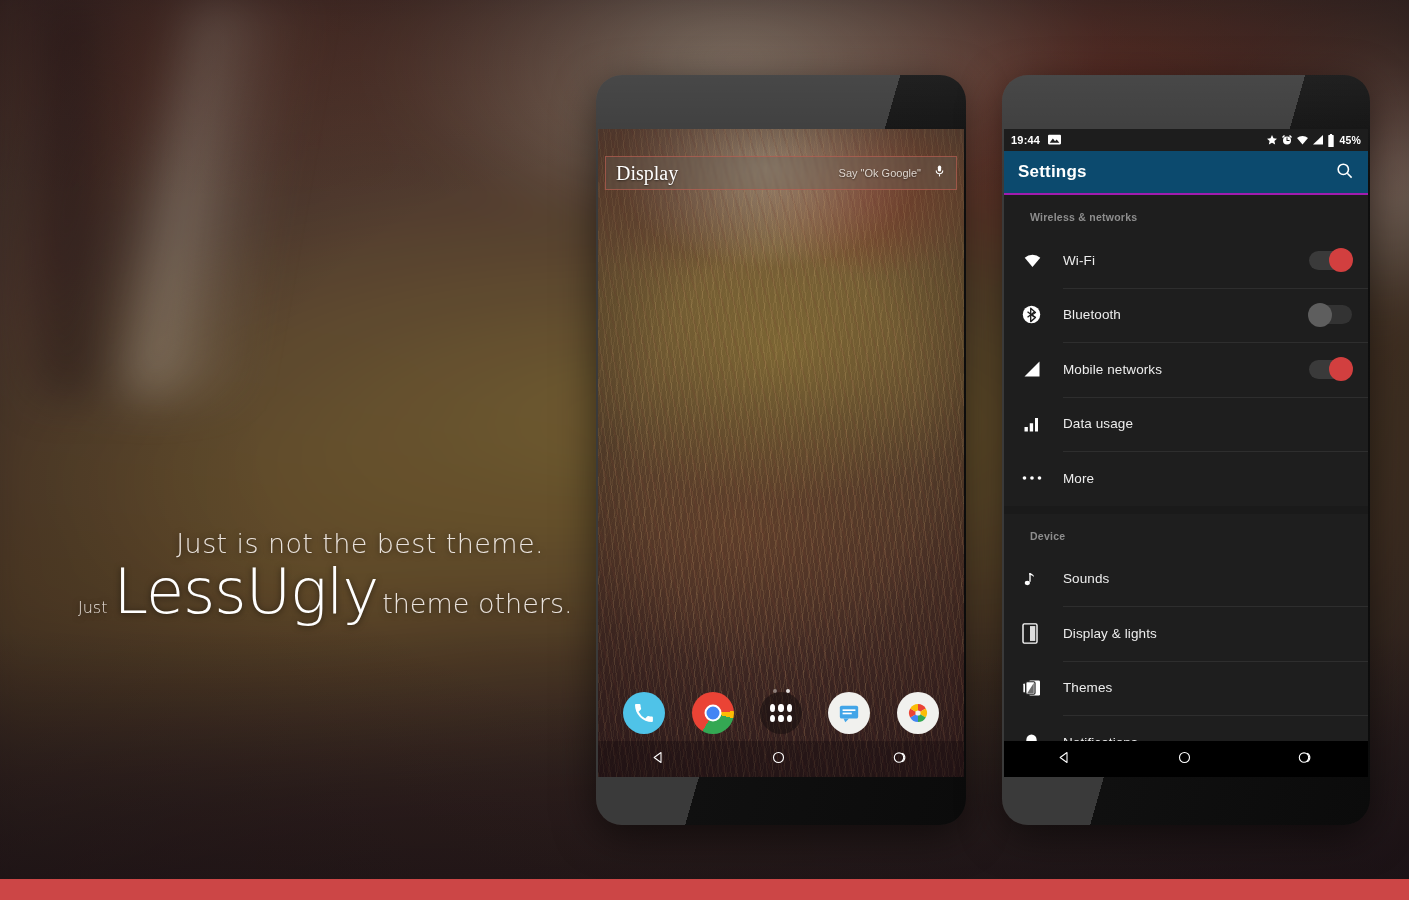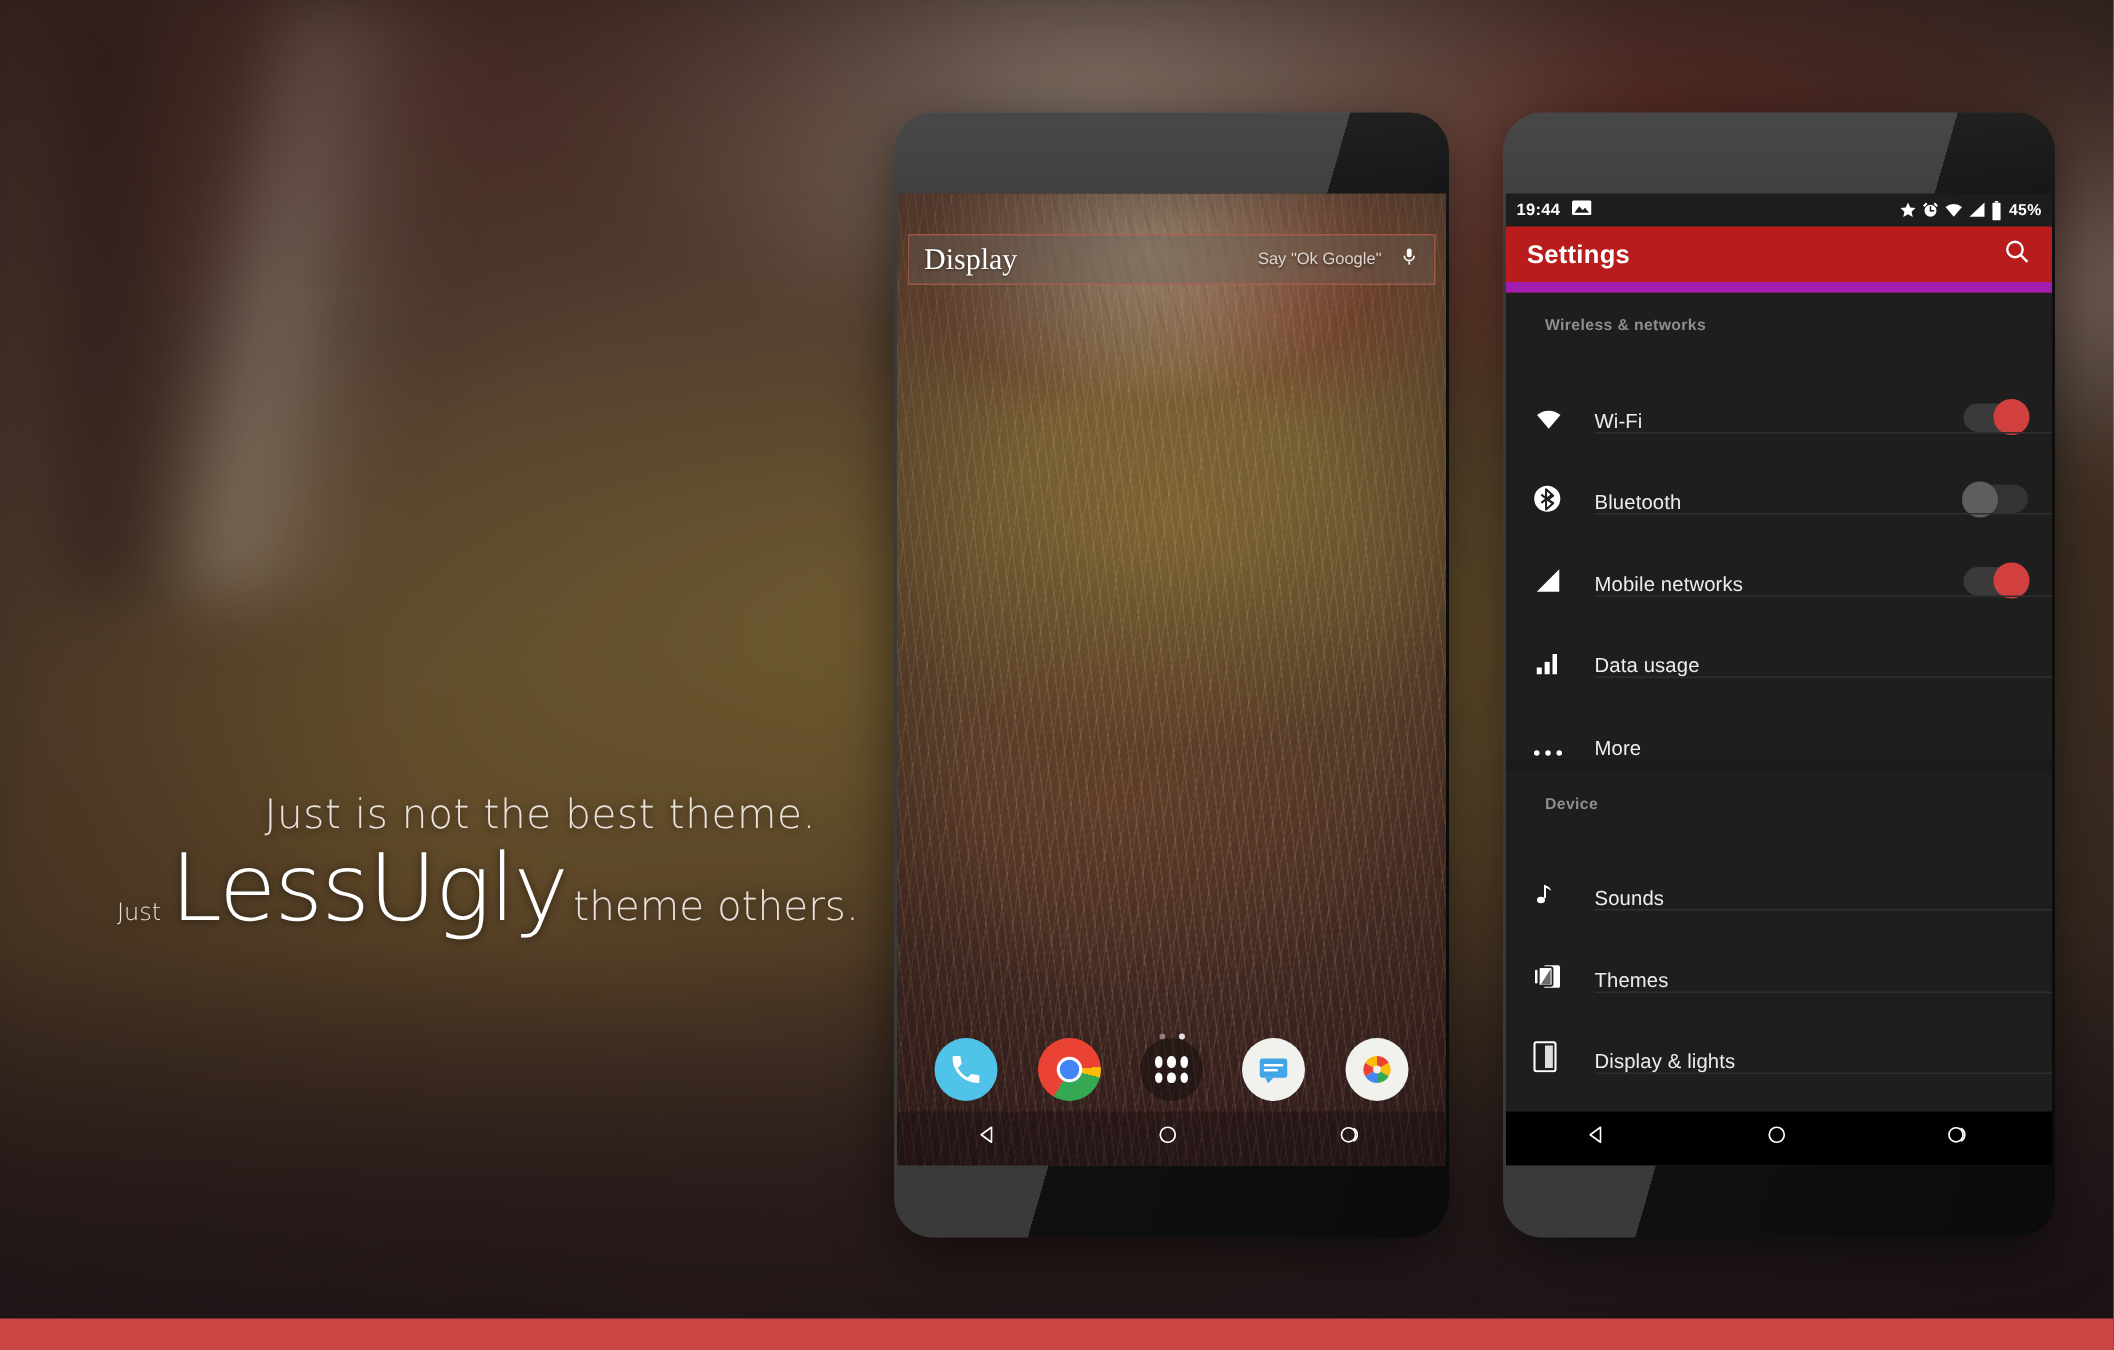--- a/index.html
+++ b/index.html
@@ -132,32 +132,32 @@
   .navbar {
     position:absolute; left:0; right:0; bottom:0; height:36px;
     display:flex; align-items:center; justify-content:space-around;
   }
   .nav-dark { background:#000; }
   .nav-trans { background:rgba(14,8,10,.30); }
 
   
   #settings-screen { background:#1e1e1e; }
   #settings-appbar {
-    height:44px; background:#b91c1c; display:flex; align-items:center;
-    padding:0 14px; border-bottom:7px solid #a21caf;
+    height:44px; background:#0c4a6e; display:flex; align-items:center;
+    padding:0 14px; border-bottom:2px solid #a21caf;
   }
   #settings-title { color:#fff; font-size:17px; font-weight:bold; letter-spacing:.2px; }
   #search-btn { margin-left:auto; cursor:pointer; }
   .sect-header {
     color:#8e8e8e; font-size:10.5px; font-weight:bold;
     padding:16px 0 10px 26px; letter-spacing:.25px;
   }
   .sect-gap { height:8px; background:#1a1a1a; }
   .srow {
-    height:54.5px; display:flex; align-items:flex-end; position:relative;
+    height:54.5px; display:flex; align-items:center; position:relative;
     padding-left:18px; padding-right:16px;
   }
   .srow + .srow::before {
     content:""; position:absolute; left:59px; right:0; top:0; height:1px; background:#2e2e2e;
   }
   .srow-icon { width:41px; flex-shrink:0; display:flex; align-items:center; }
   .srow-label { color:#ededed; font-size:13.5px; letter-spacing:.1px; }
   .toggle { margin-left:auto; width:43px; height:19px; border-radius:10px; position:relative; }
   .toggle .track { position:absolute; inset:0; border-radius:10px; background:#3a3a3a; }
   .toggle .thumb { position:absolute; top:-2.5px; width:24px; height:24px; border-radius:50%; }
@@ -410,42 +410,42 @@
             <path d="M11 3h2v13h-2z"></path>
             <path d="M11 3c4 1 7 3 7 6-1.5-2-4-3-7-3.5z"></path>
             <ellipse cx="8" cy="18" rx="4" ry="3.2"></ellipse>
           </svg>
       </span>
       <span class="srow-label">Sounds</span>
     </div>
 
     <div class="srow">
       <span class="srow-icon">
+        <svg width="16" height="21" viewBox="0 0 18 24" fill="none">
+            <rect x="1" y="1" width="16" height="22" rx="1.5" stroke="#fff" stroke-width="1.6"></rect>
+            <path d="M9 3.5h6v17H9z" fill="#fff" opacity=".85"></path>
+          </svg>
+      </span>
+      <span class="srow-label">Display &amp; lights</span>
+    </div>
+
+    <div class="srow">
+      <span class="srow-icon">
         <svg width="21" height="20" viewBox="0 0 24 24" fill="none">
           <rect x="8" y="3" width="13" height="18" rx="1.5" fill="#fff"></rect>
           <rect x="4" y="4.5" width="11" height="15" rx="1.5" fill="#fff" stroke="#1e1e1e" stroke-width="1.4"></rect>
           <path d="M5.5 18.5L13.5 6v12.5z" fill="#6b6b6b"></path>
           <rect x="1" y="6.5" width="2" height="11" rx="1" fill="#fff"></rect>
         </svg>
       </span>
       <span class="srow-label">Themes</span>
     </div>
 
     <div class="srow">
       <span class="srow-icon">
-        <svg width="16" height="21" viewBox="0 0 18 24" fill="none">
-            <rect x="1" y="1" width="16" height="22" rx="1.5" stroke="#fff" stroke-width="1.6"></rect>
-            <path d="M9 3.5h6v17H9z" fill="#fff" opacity=".85"></path>
-          </svg>
-      </span>
-      <span class="srow-label">Display &amp; lights</span>
-    </div>
-
-    <div class="srow">
-      <span class="srow-icon">
         <svg width="19" height="19" viewBox="0 0 24 24" fill="#fff">
             <path d="M12 2a6.5 6.5 0 00-6.5 6.5c0 5-2.5 6.5-2.5 6.5h18s-2.5-1.5-2.5-6.5A6.5 6.5 0 0012 2z"></path>
             <rect x="3" y="16" width="18" height="1.6"></rect>
           </svg>
       </span>
       <span class="srow-label">Notifications</span>
     </div>
 
     <div class="navbar nav-dark">
       <span><svg width="15" height="15" viewBox="0 0 24 24" fill="none" stroke="#fff" stroke-width="1.7" stroke-linejoin="round">

